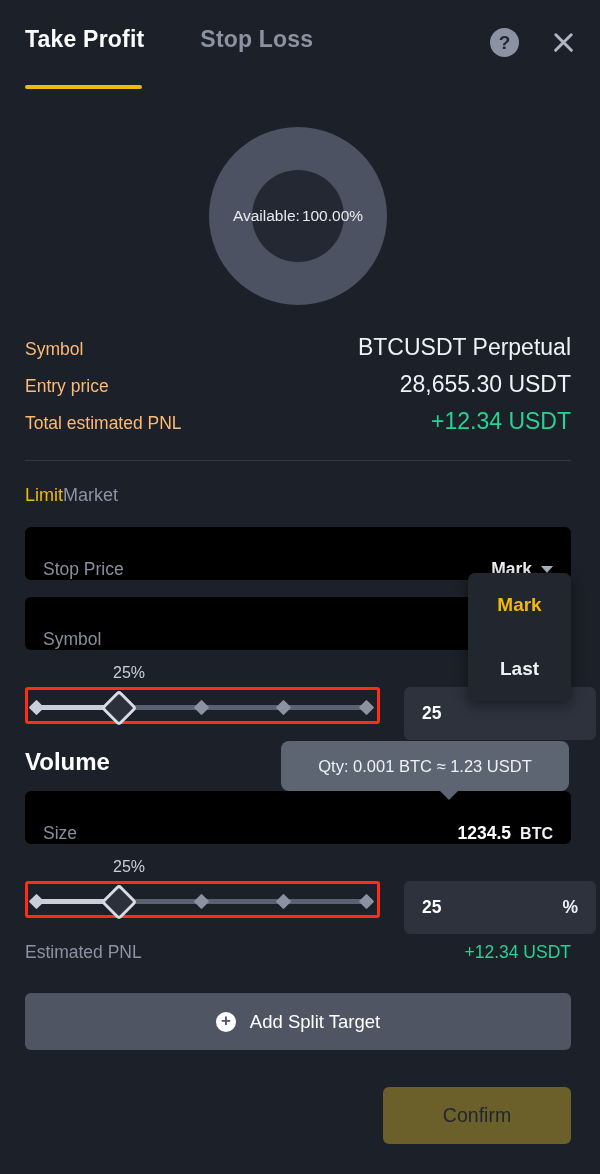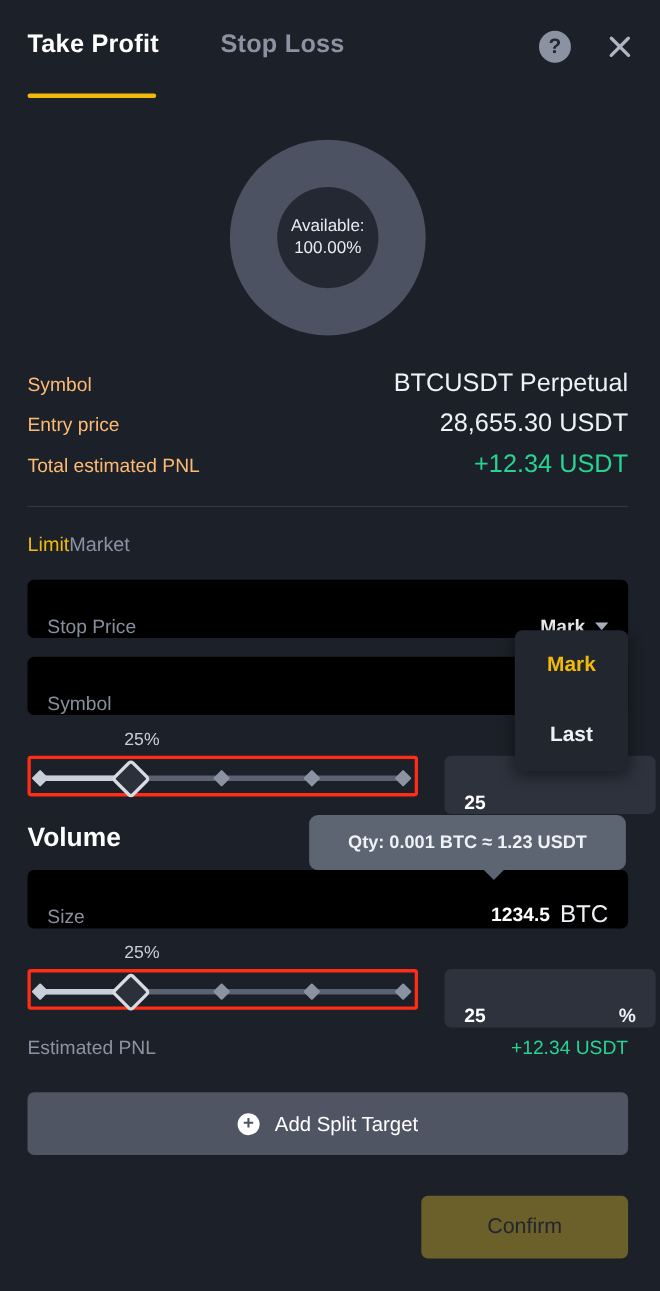--- a/index.html
+++ b/index.html
@@ -101,21 +101,21 @@
     border-radius: 50%;
     background: #4c5261;
   }
   .donut-hole {
     position: absolute;
     left: 43px; top: 43px;
     width: 92px; height: 92px;
     border-radius: 50%;
     background: #242832;
     display: flex;
-    flex-direction: column;
+    flex-direction: row;
     align-items: center;
     justify-content: center;
     gap: 2px;
   }
   .donut-label, .donut-value {
     font-size: 15.5px;
     color: #e8ebf0;
     white-space: nowrap;
   }
 
@@ -187,22 +187,22 @@
     display: flex;
     align-items: center;
     gap: 9px;
   }
   .field-value {
     font-size: 17.5px;
     font-weight: bold;
     color: #ffffff;
   }
   .field-unit {
-    font-size: 22px;
-    font-weight: normal;
+    font-size: 16px;
+    font-weight: bold;
     color: #eef1f5;
   }
   .field-unit.accent { color: #f0b90b; }
   .field-select {
     font-size: 17.5px;
     font-weight: bold;
     color: #eef1f5;
     display: flex;
     align-items: center;
     gap: 9px;
@@ -310,21 +310,21 @@
 
   .slider-input {
     position: absolute;
     left: 379px;
     top: 23px;
     width: 192px;
     height: 53px;
     background: #2d323d;
     border-radius: 6px;
     display: flex;
-    align-items: flex-end;
+    align-items: center;
     padding: 0 18px;
   }
   .slider-input-value {
     font-size: 17.5px;
     font-weight: bold;
     color: #ffffff;
   }
   .slider-input-unit {
     margin-left: auto;
     font-size: 17.5px;
@@ -353,21 +353,20 @@
     border-radius: 8px;
     display: flex;
     align-items: center;
     justify-content: center;
     z-index: 25;
   }
   .tooltip-text {
     font-size: 16.5px;
     color: #eef1f5;
     white-space: nowrap;
-    font-weight: bold;
   }
   .tooltip::after {
     content: "";
     position: absolute;
     left: 158px;
     bottom: -9px;
     width: 0; height: 0;
     border-left: 10px solid transparent;
     border-right: 10px solid transparent;
     border-top: 10px solid #5d6472;

